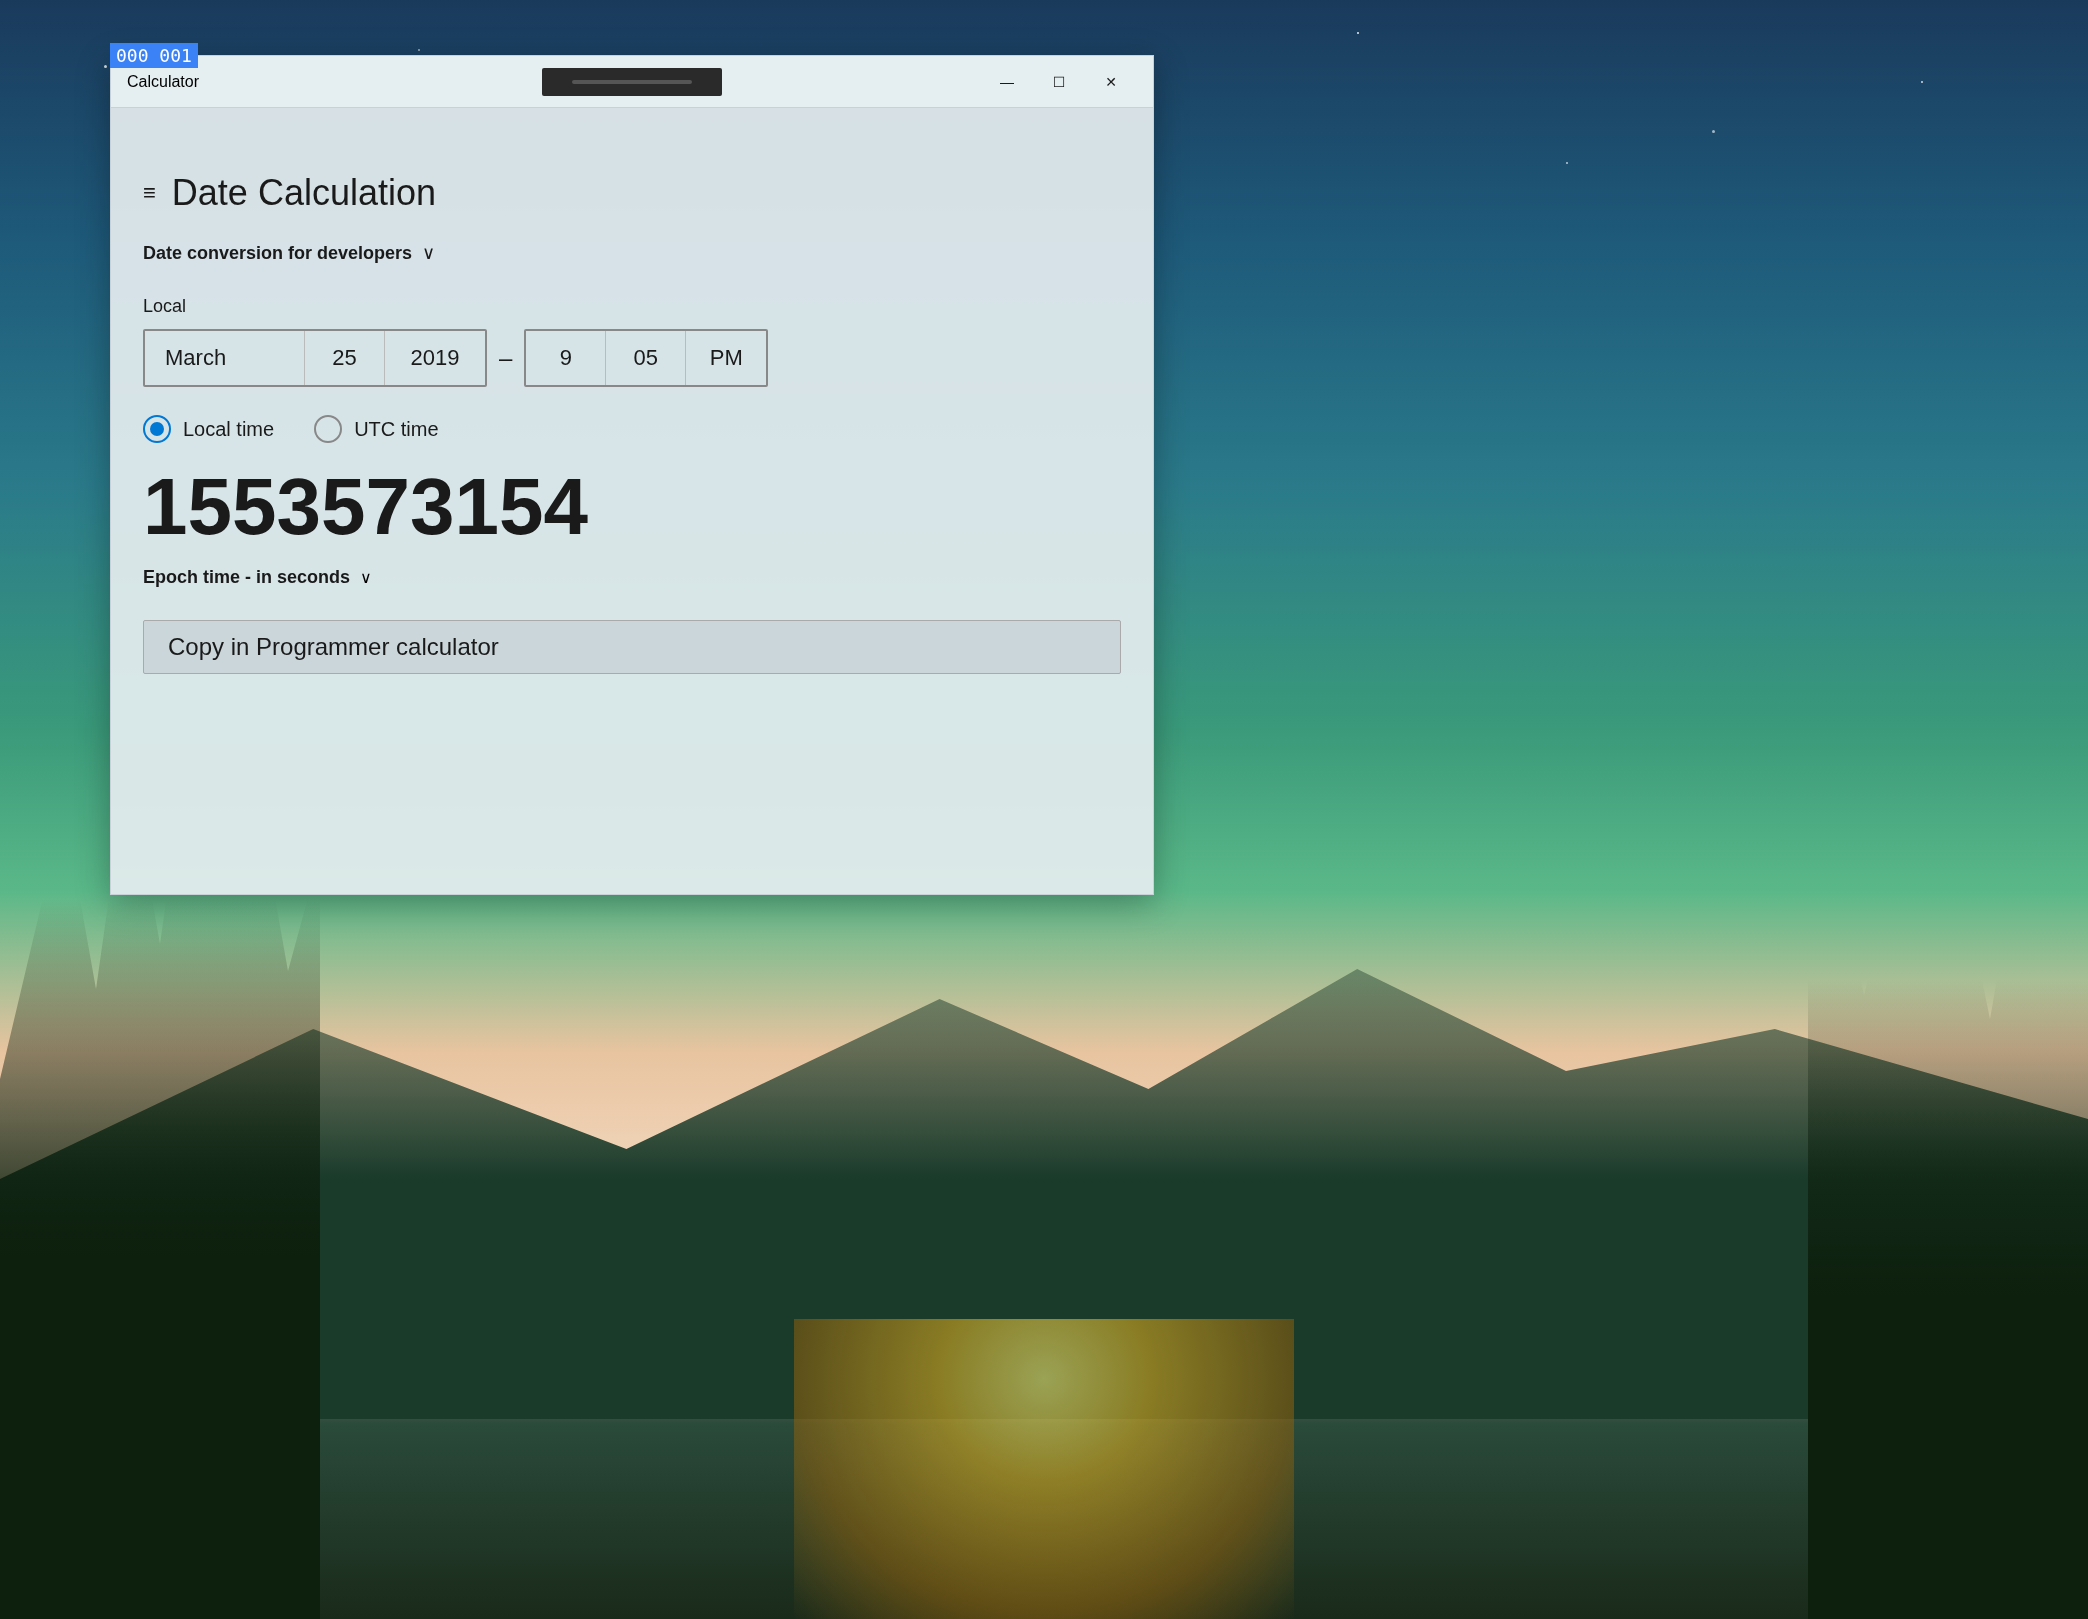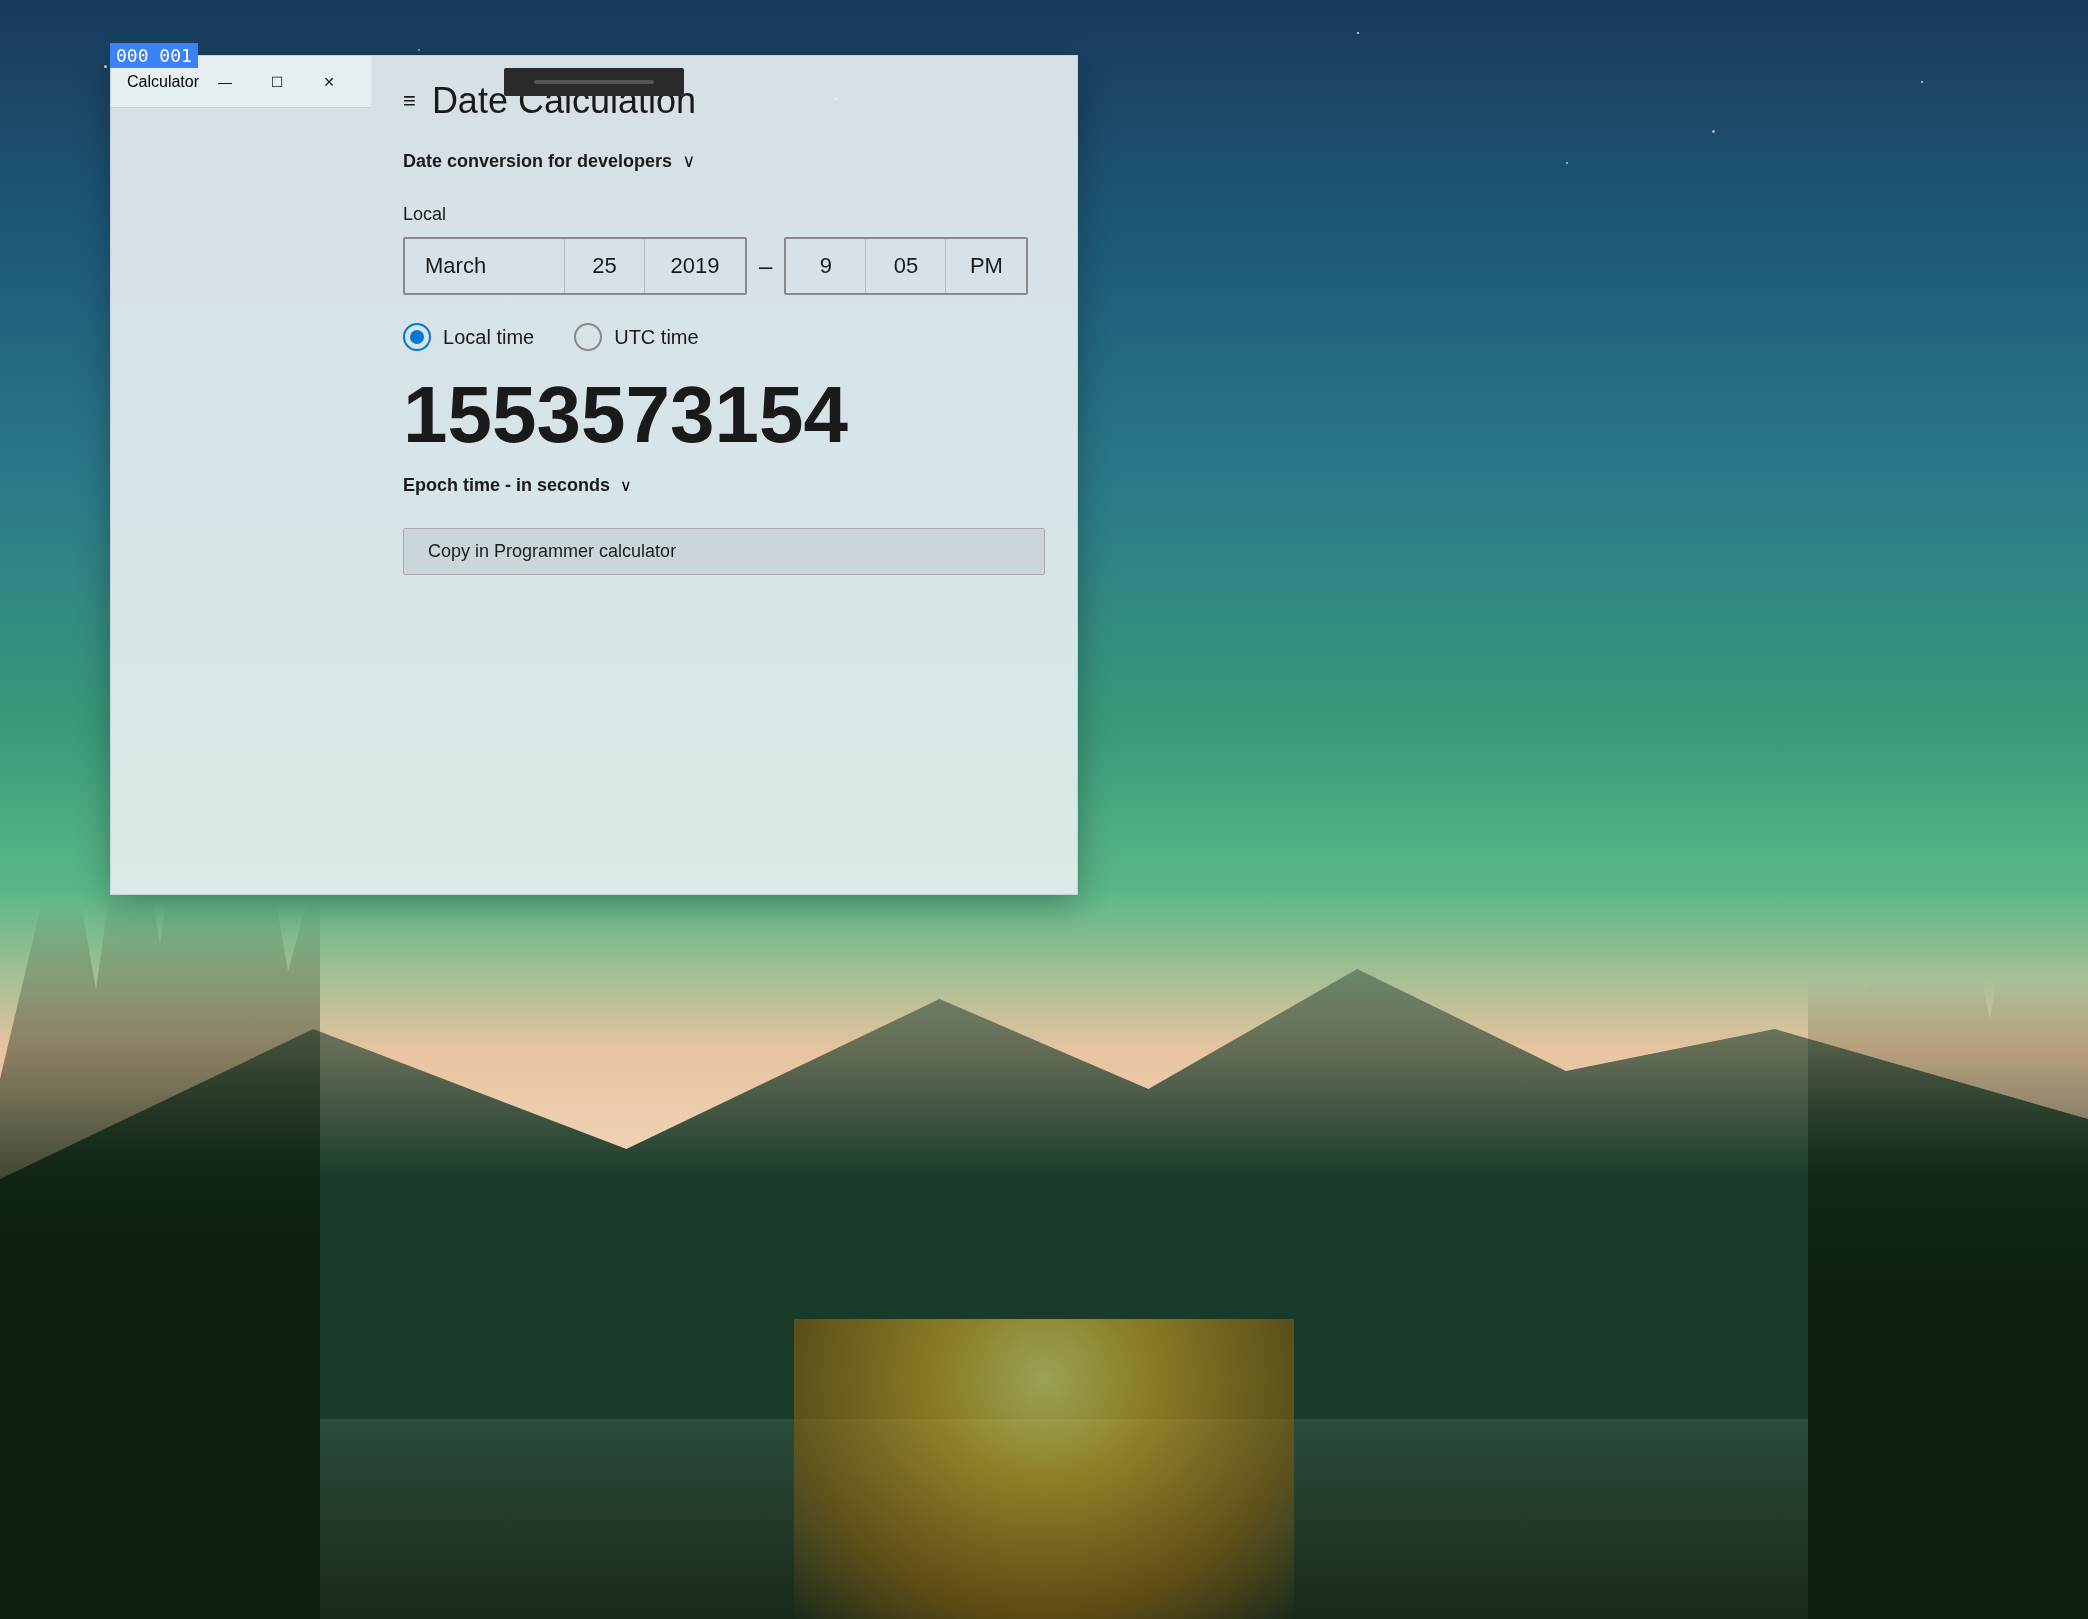--- a/index.html
+++ b/index.html
@@ -97,27 +97,28 @@
       font-family: monospace;
       padding: 2px 6px;
       z-index: 100;
     }
 
     
     .window {
       position: absolute;
       top: 55px;
       left: 110px;
-      width: 968px;
+      width: 1044px;
       height: 840px;
       background: rgba(230, 238, 240, 0.92);
       border: 1px solid #c8d0d8;
       box-shadow: 0 8px 32px rgba(0,0,0,0.3);
       display: flex;
-      flex-direction: row;
+      flex-direction: column;
+      gap: 40px;
     }
 
     
     .title-bar {
       display: flex;
       align-items: center;
       height: 52px;
       background: rgba(230, 238, 240, 0.95);
       padding: 0 16px;
       flex-shrink: 0;
@@ -364,21 +365,21 @@
     }
 
     
     .copy-button {
       display: inline-flex;
       align-items: center;
       padding: 12px 24px;
       background: rgba(200, 210, 215, 0.8);
       border: 1px solid #aaa;
       border-radius: 2px;
-      font-size: 18px;
+      font-size: 24px;
       color: #1a1a1a;
       cursor: pointer;
       outline: none;
     }
   </style>
 </head>
 <body>
 
 <div class="desktop-bg"></div>
 <div class="hills"></div>

